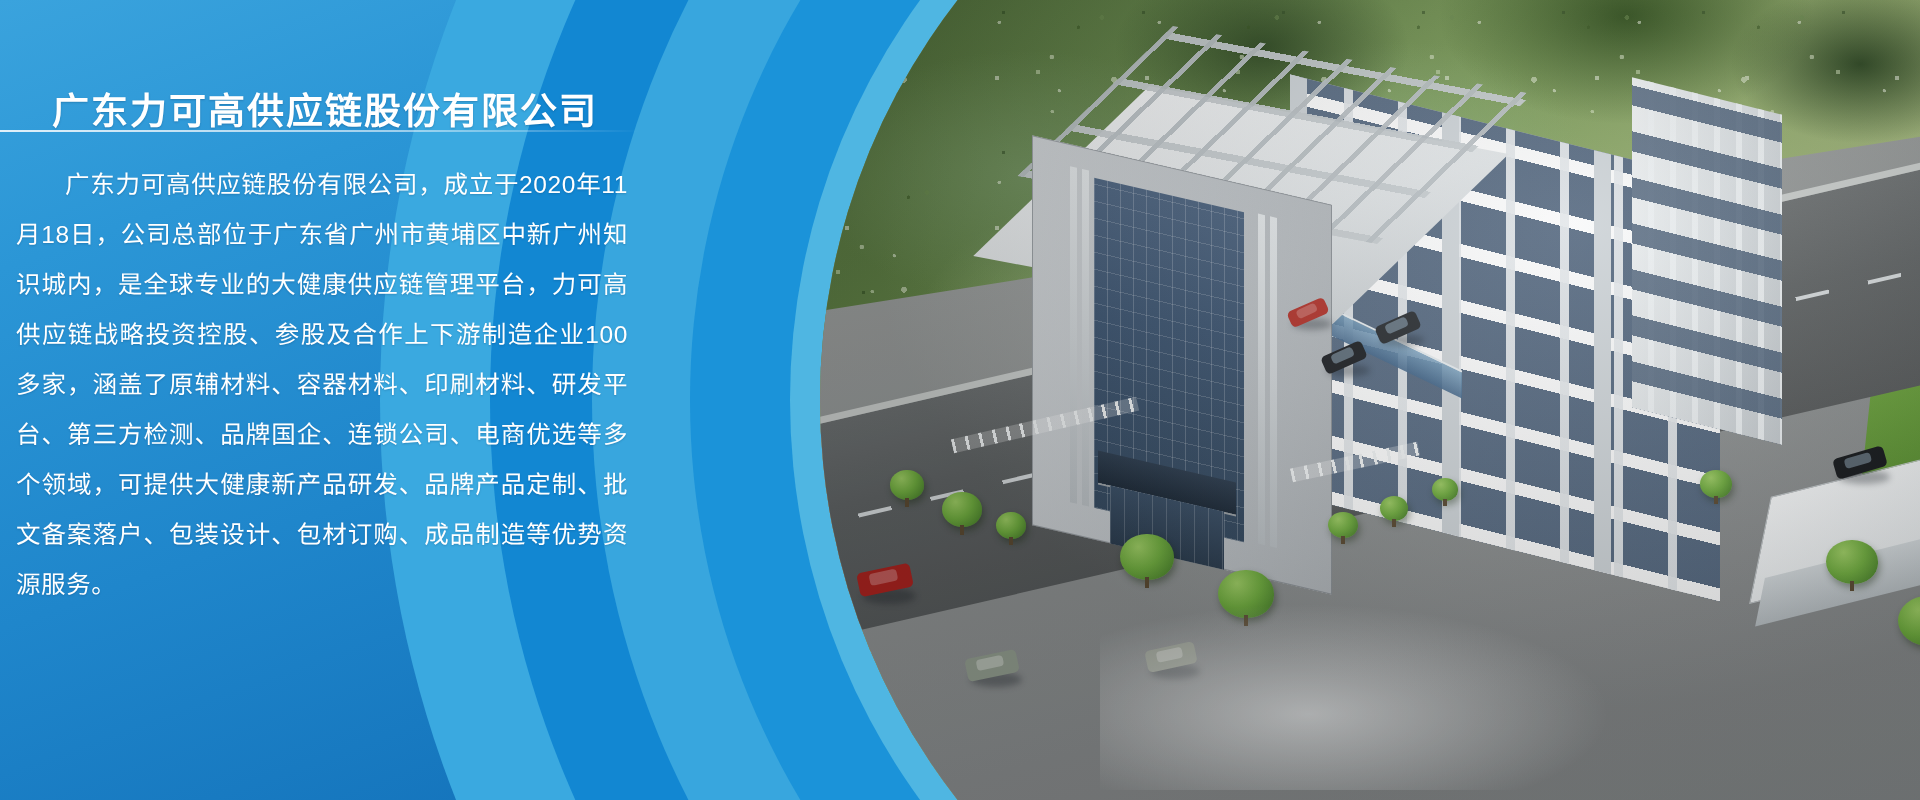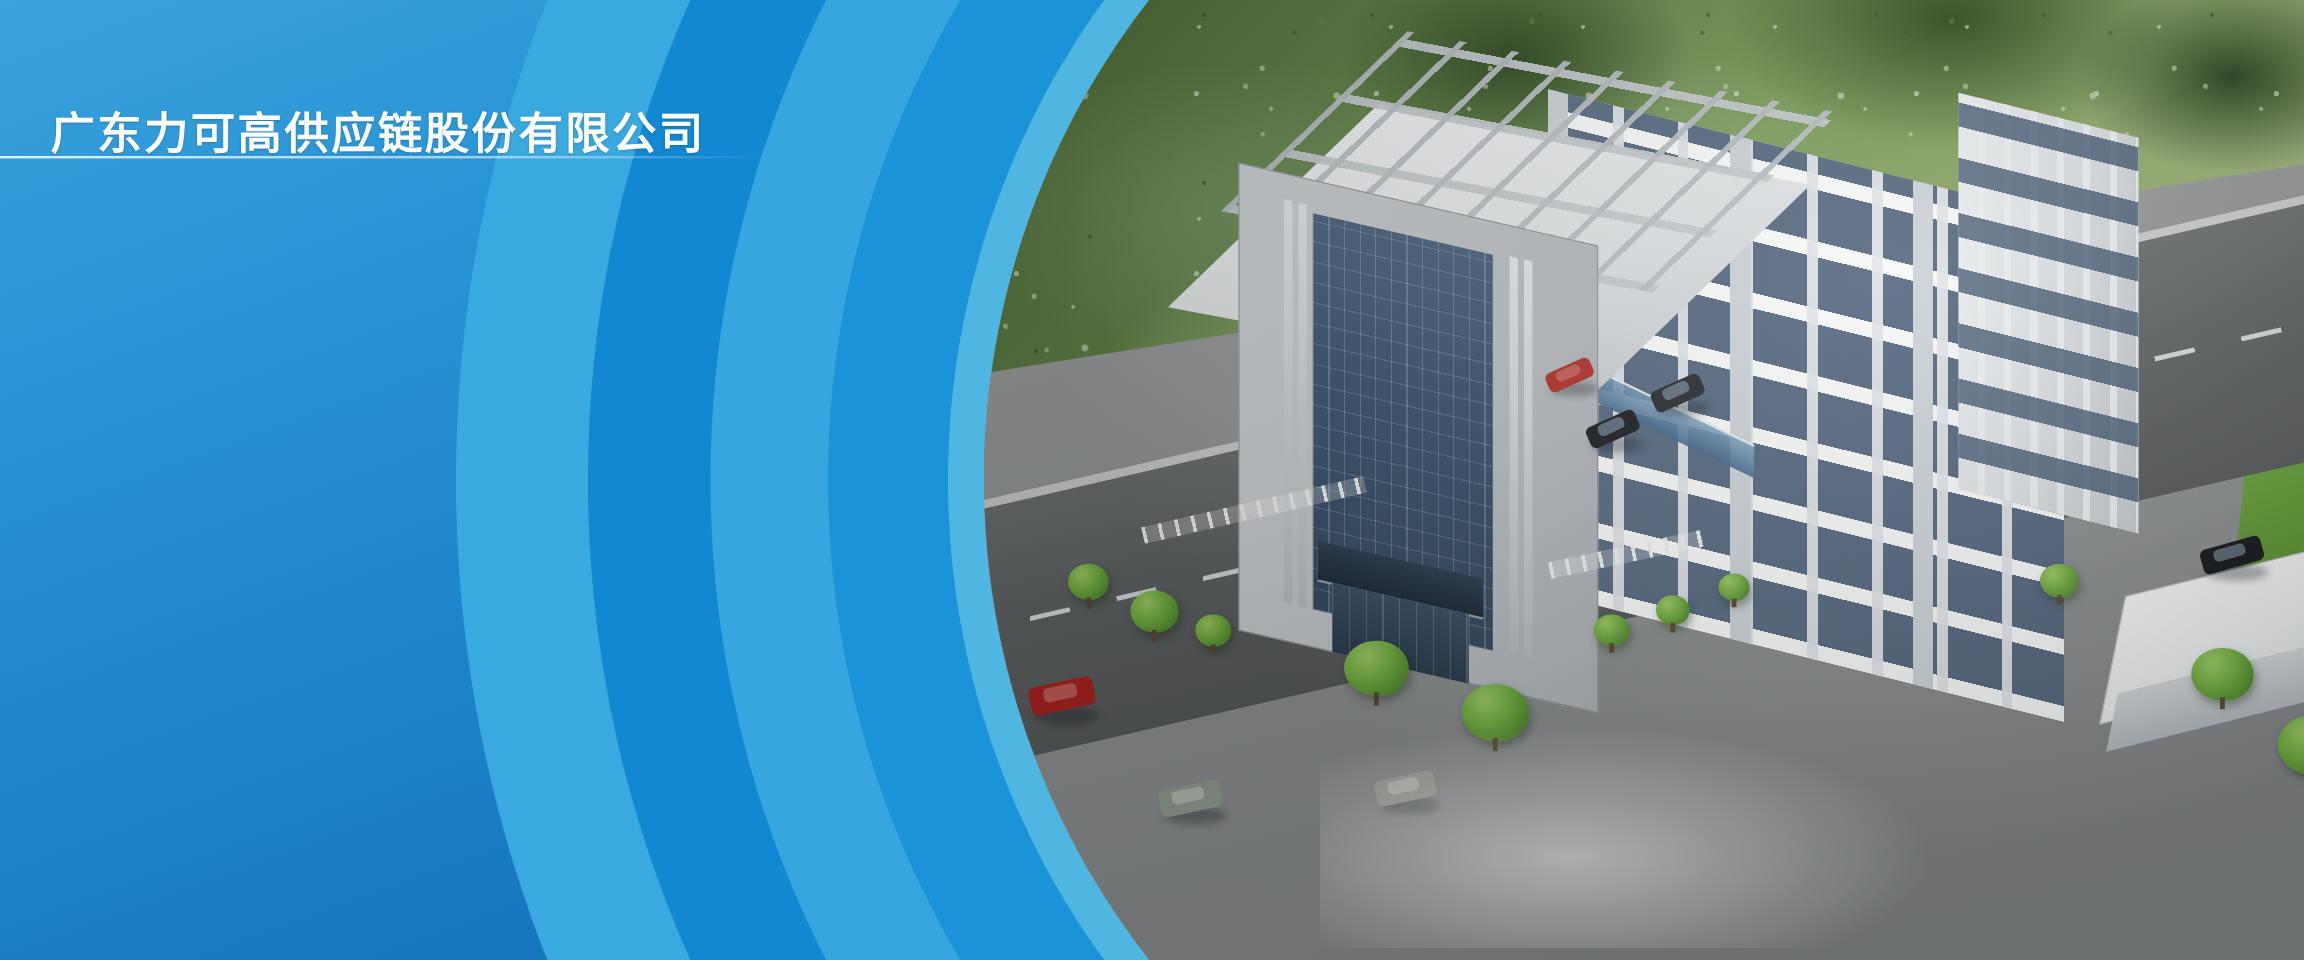--- a/index.html
+++ b/index.html
@@ -328,21 +328,21 @@
 
   
   .panel {
     position: absolute;
     left: 0; top: 0;
     width: 640px; height: 800px;
     padding: 0;
   }
   .title {
     position: absolute;
-    left: 42px; top: 56px;
+    left: 52px; top: 56px;
     font-size: 37px;
     font-weight: 700;
     color: #ffffff;
     letter-spacing: 2px;
     white-space: nowrap;
     text-shadow: 0 1px 2px rgba(0,40,80,.25);
   }
   .rule {
     position: absolute;
     left: 0; top: 130px;
@@ -507,16 +507,17 @@
 
       <div class="haze"></div>
       <div class="photo-light"></div>
     </div>
   </div>
 
   <div class="panel">
     <h1 class="title">广东力可高供应链股份有限公司</h1>
     <div class="rule"></div>
     <div class="body-text">
+      <p>广东力可高供应链股份有限公司，成立于2020年11月18日，公司总部位于广东省广州市黄埔区中新广州知识城内，是全球专业的大健康供应链管理平台，力可高供应链战略投资控股、参股及合作上下游制造企业100多家，涵盖了原辅材料、容器材料、印刷材料、研发平台、第三方检测、品牌国企、连锁公司、电商优选等多个领域，可提供大健康新产品研发、品牌产品定制、批文备案落户、包装设计、包材订购、成品制造等优势资源服务。</p>
     </div>
   </div>
 
 </div>
 
 </body></html>

